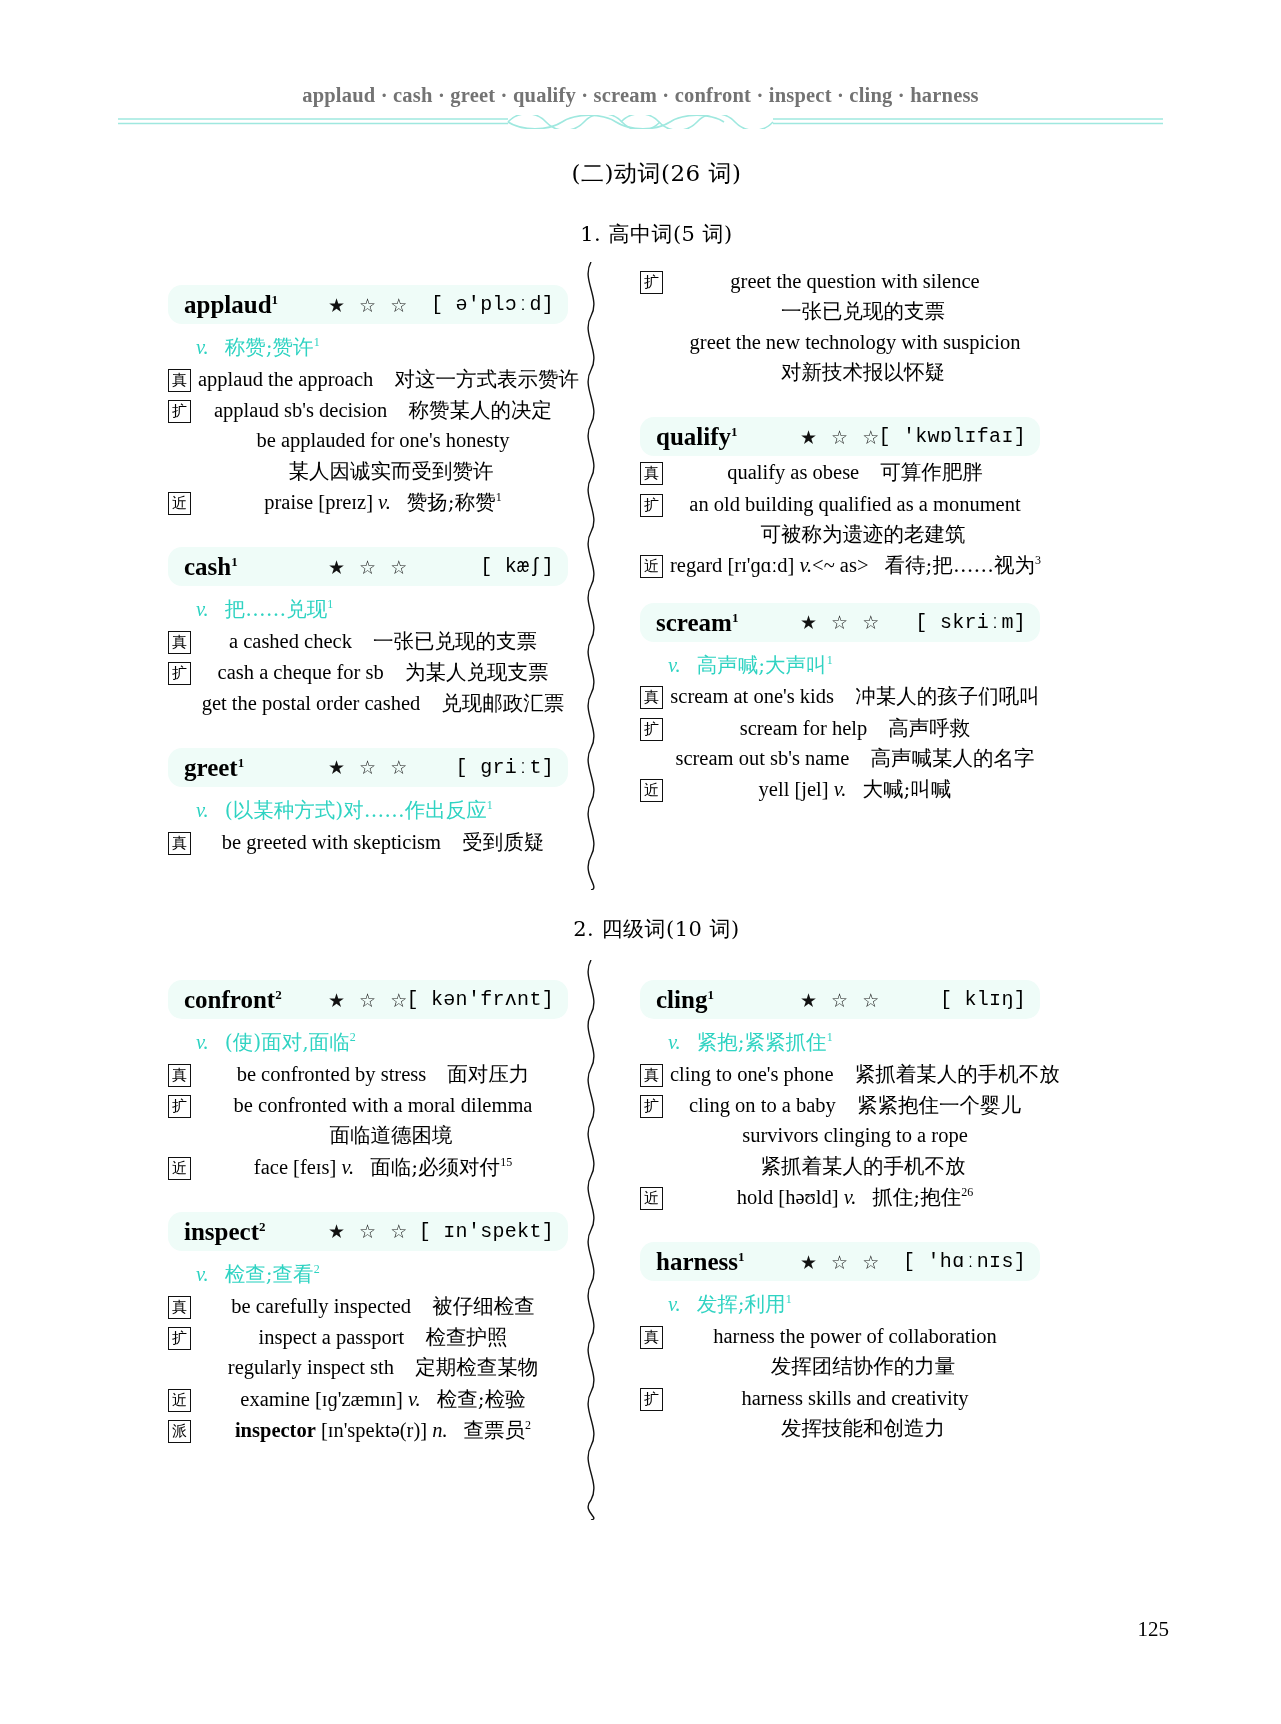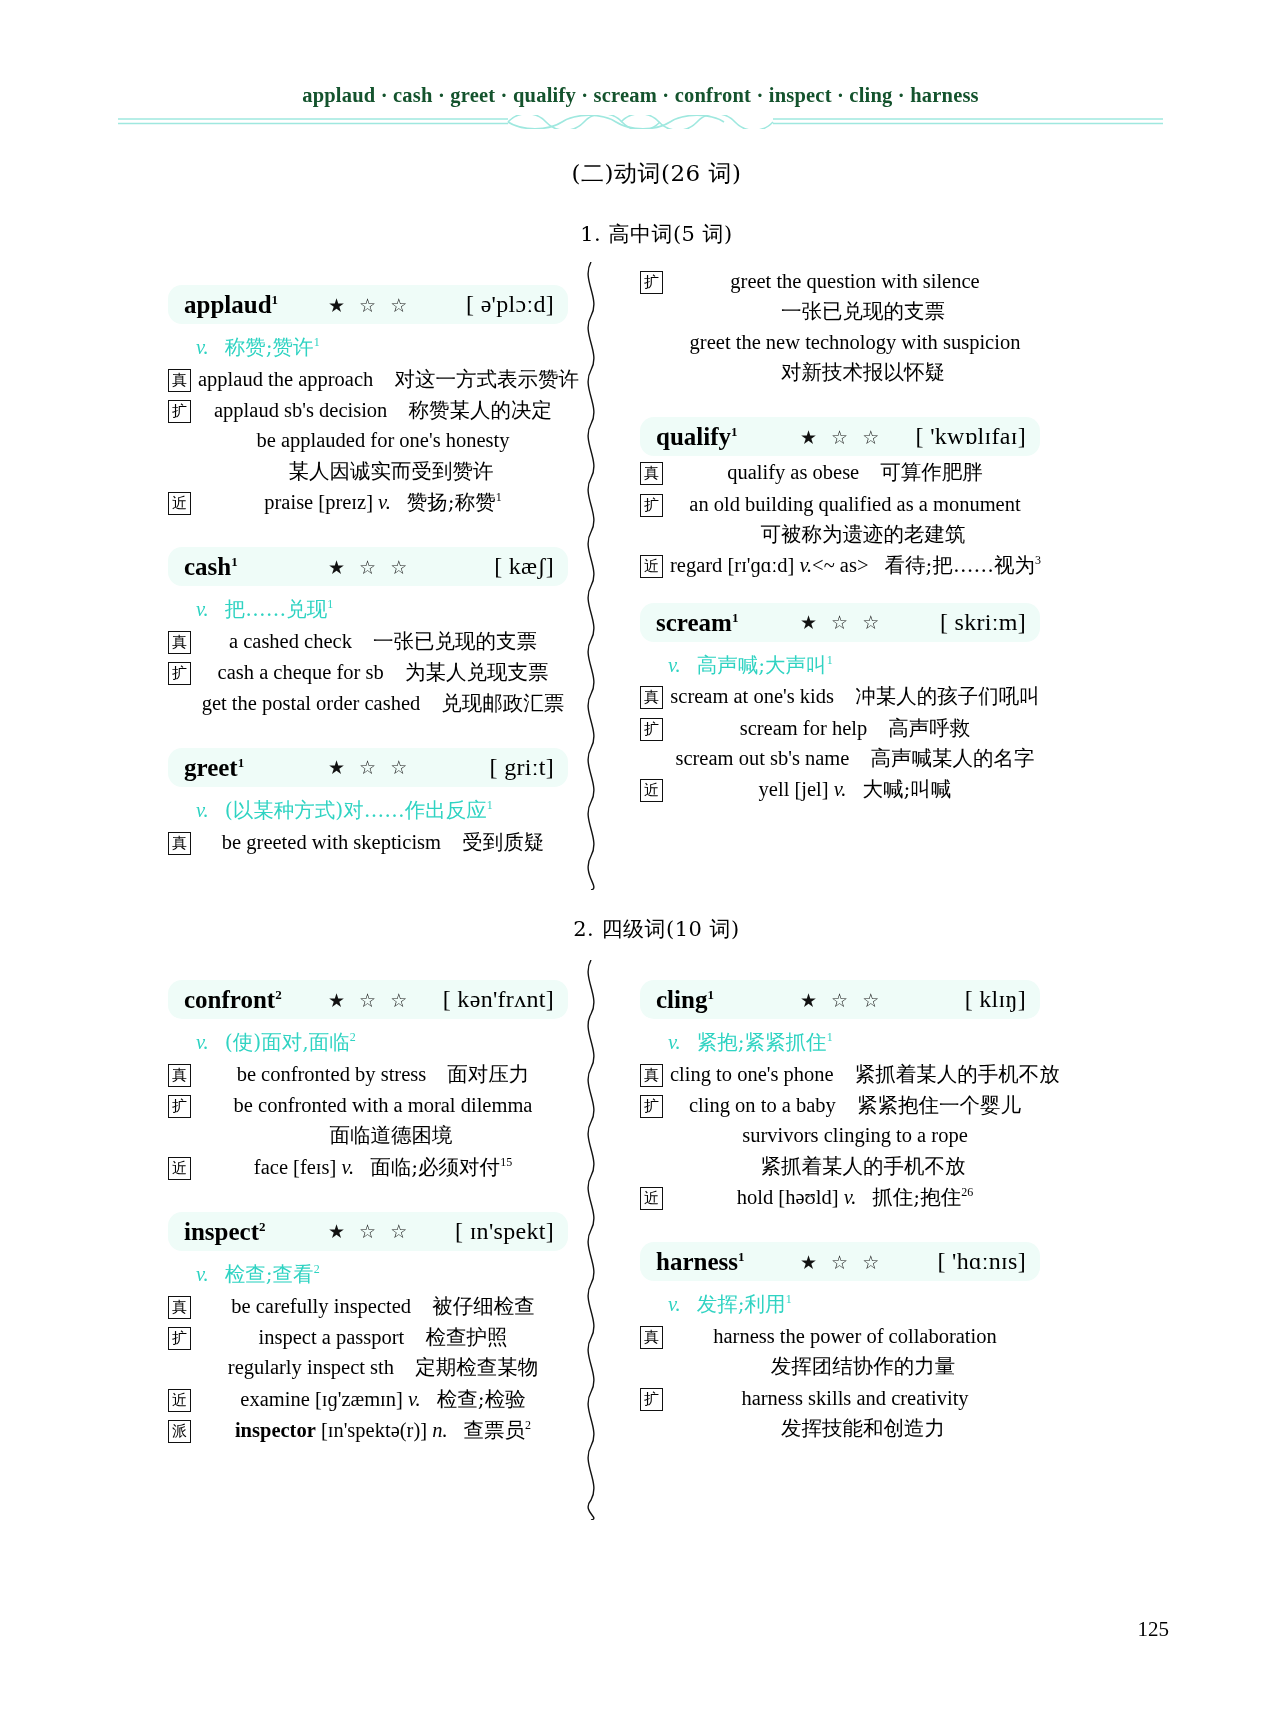--- a/index.html
+++ b/index.html
@@ -20,21 +20,21 @@
     top: 84px;
     left: 0;
     width: 1281px;
     text-align: center;
   }
   .header-words {
     font-family: "Liberation Serif", serif;
     font-weight: bold;
     font-size: 20.5px;
     letter-spacing: 0.2px;
-    color: #14532d;
+    color: #737373;
     white-space: nowrap;
   }
   .header-rule {
     position: absolute;
     top: 115px;
     left: 118px;
     width: 1045px;
     height: 14px;
   }
 
@@ -97,22 +97,22 @@
     left: 160px;
     font-size: 19px;
     letter-spacing: 4px;
     color: #111;
     font-family: "DejaVu Sans", sans-serif;
     white-space: nowrap;
   }
   .phon {
     position: absolute;
     right: 14px;
-    font-family: Liberation Serif, serif;
-    font-size: 24px;
+    font-family: Liberation Mono, monospace;
+    font-size: 20px;
     white-space: nowrap;
     letter-spacing: 0.3px;
   }
 
   
   .defn {
     color: #2fd3c2;
     font-size: 20.5px;
     margin: 10px 0 2px 28px;
     line-height: 1.35;

